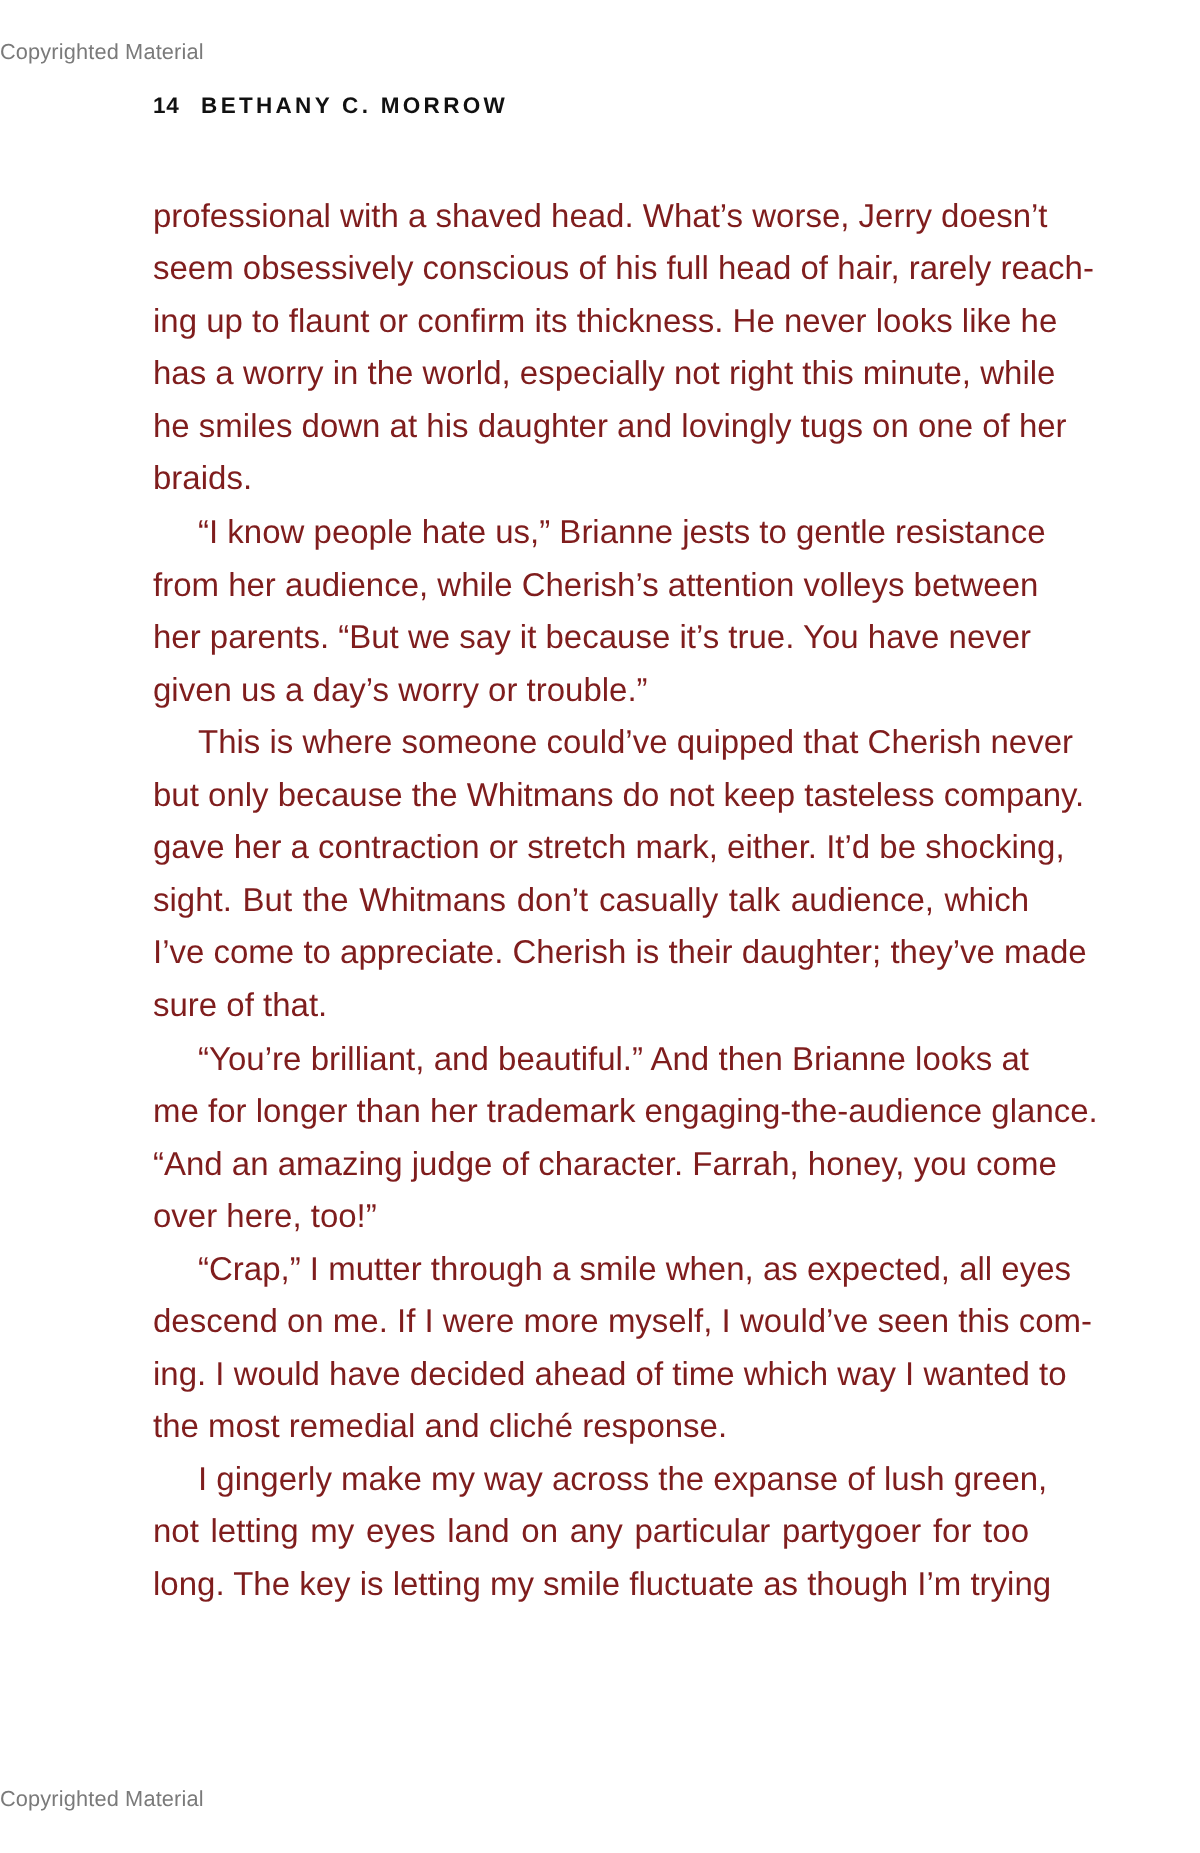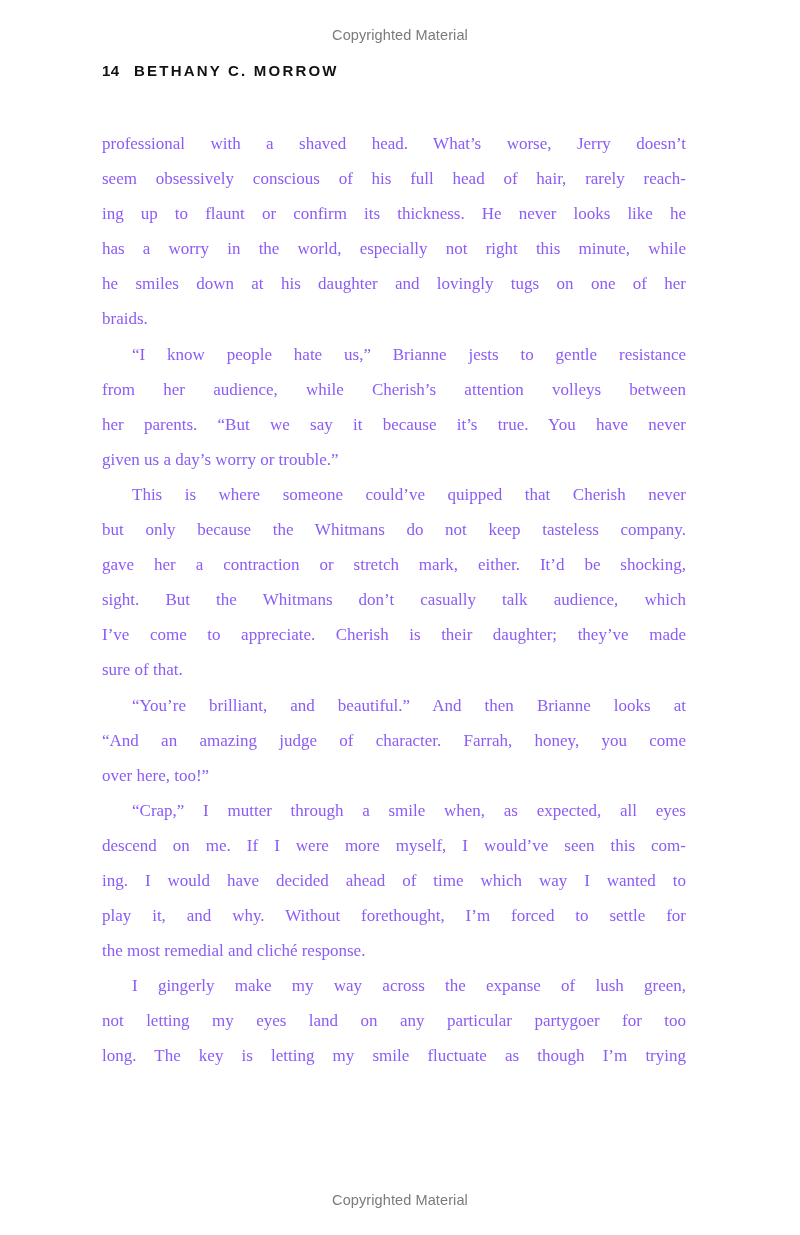--- a/index.html
+++ b/index.html
@@ -10,21 +10,20 @@
     body {
       width: 800px;
       height: 1235px;
       position: relative;
       overflow: hidden;
     }
     .copyright {
       position: absolute;
       left: 0;
       width: 800px;
-      text-align: center;
       font-family: "Liberation Sans", sans-serif;
       font-size: 14.5px;
       color: #7a7a7a;
       letter-spacing: 0.1px;
     }
     .copyright.top { top: 27px; }
     .copyright.bottom { top: 1192px; }
     .running-head {
       position: absolute;
       left: 102px;
@@ -37,24 +36,24 @@
     }
     .running-head .folio {
       letter-spacing: 0.5px;
       margin-right: 8px;
     }
     .body-text {
       position: absolute;
       left: 102px;
       top: 126px;
       width: 584px;
-      font-family: Liberation Serif, serif;
-      font-size: 17px;
+      font-family: Liberation Sans, sans-serif;
+      font-size: 22px;
       line-height: 35.1px;
-      color: #8b5cf6;
+      color: #7f1d1d;
     }
     .body-text p {
       margin: 0;
       text-align: justify;
       text-align-last: left;
       hyphens: none;
     }
     .line {
       display: block;
       text-align: justify;
@@ -93,28 +92,28 @@
     <p>
       <span class="line" style="text-indent: 30px;">This is where someone could’ve quipped that Cherish never</span>
       <span class="line">but only because the Whitmans do not keep tasteless company.</span>
       <span class="line">gave her a contraction or stretch mark, either. It’d be shocking,</span>
       <span class="line">sight. But the Whitmans don’t casually talk audience, which</span>
       <span class="line">I’ve come to appreciate. Cherish is their daughter; they’ve made</span>
       <span class="line last">sure of that.</span>
     </p>
     <p>
       <span class="line" style="text-indent: 30px;">“You’re brilliant, and beautiful.” And then Brianne looks at</span>
+      <span class="line">me for longer than her trademark engaging-the-audience glance.</span>
       <span class="line">“And an amazing judge of character. Farrah, honey, you come</span>
       <span class="line last">over here, too!”</span>
     </p>
     <p>
       <span class="line" style="text-indent: 30px;">“Crap,” I mutter through a smile when, as expected, all eyes</span>
       <span class="line">descend on me. If I were more myself, I would’ve seen this com-</span>
       <span class="line">ing. I would have decided ahead of time which way I wanted to</span>
-      <span class="line">play it, and why. Without forethought, I’m forced to settle for</span>
       <span class="line last">the most remedial and cliché response.</span>
     </p>
     <p>
       <span class="line" style="text-indent: 30px;">I gingerly make my way across the expanse of lush green,</span>
       <span class="line">not letting my eyes land on any particular partygoer for too</span>
       <span class="line">long. The key is letting my smile fluctuate as though I’m trying</span>
     </p>
   </div>
 
 <div class="copyright bottom">Copyrighted Material</div>

